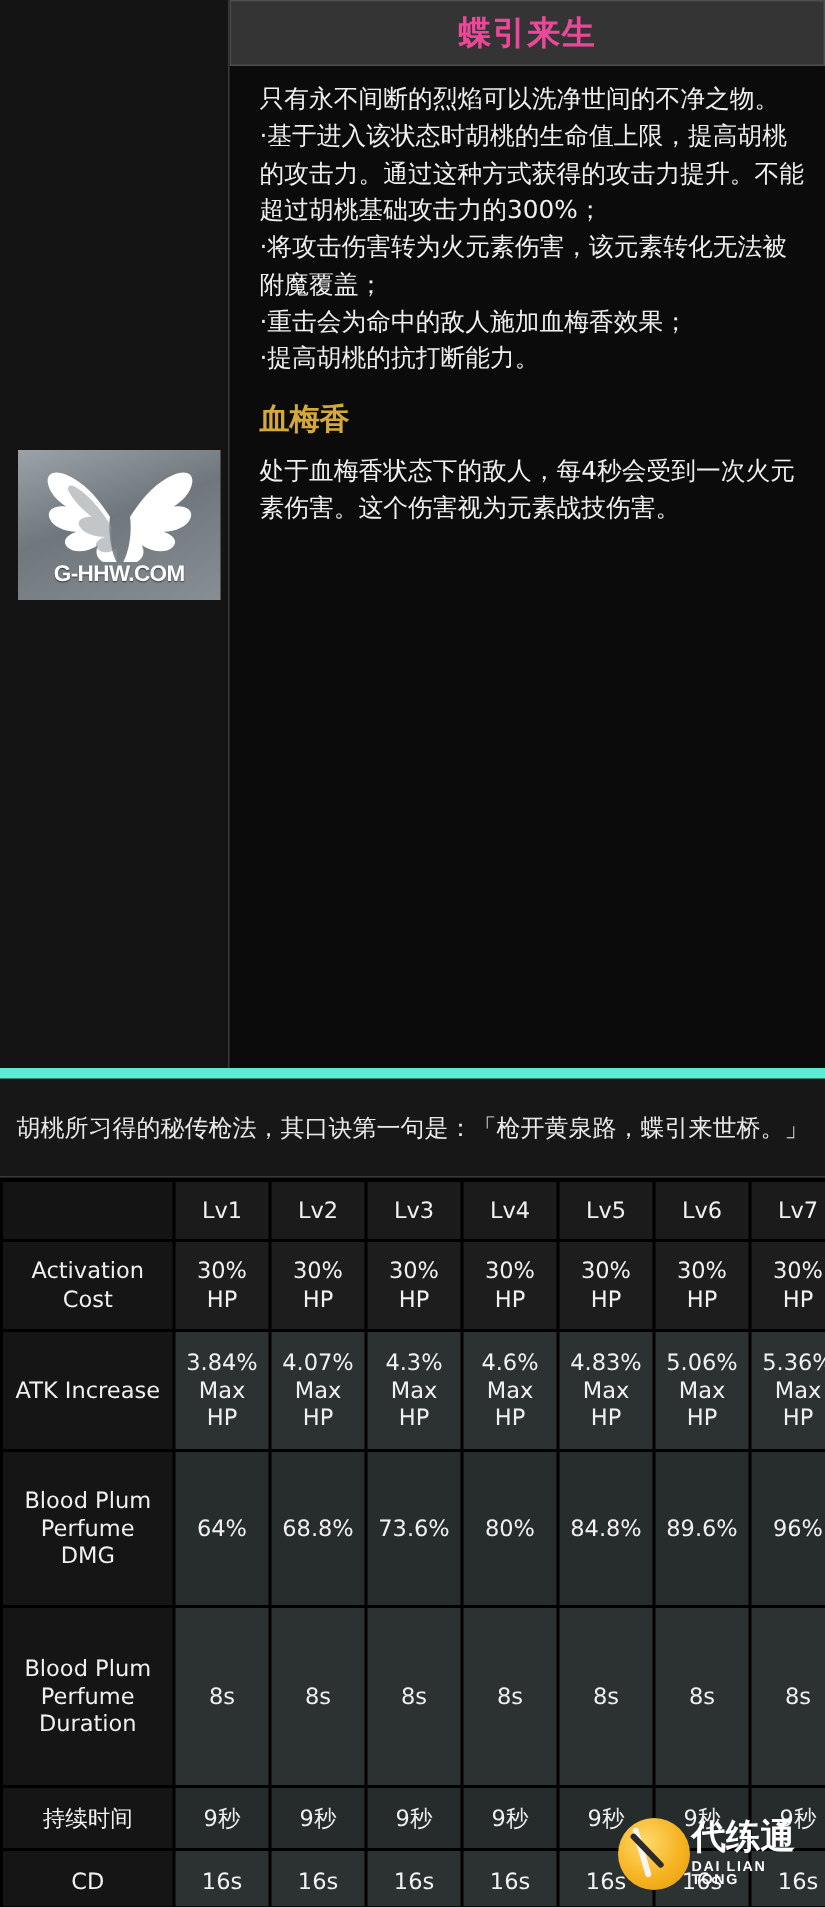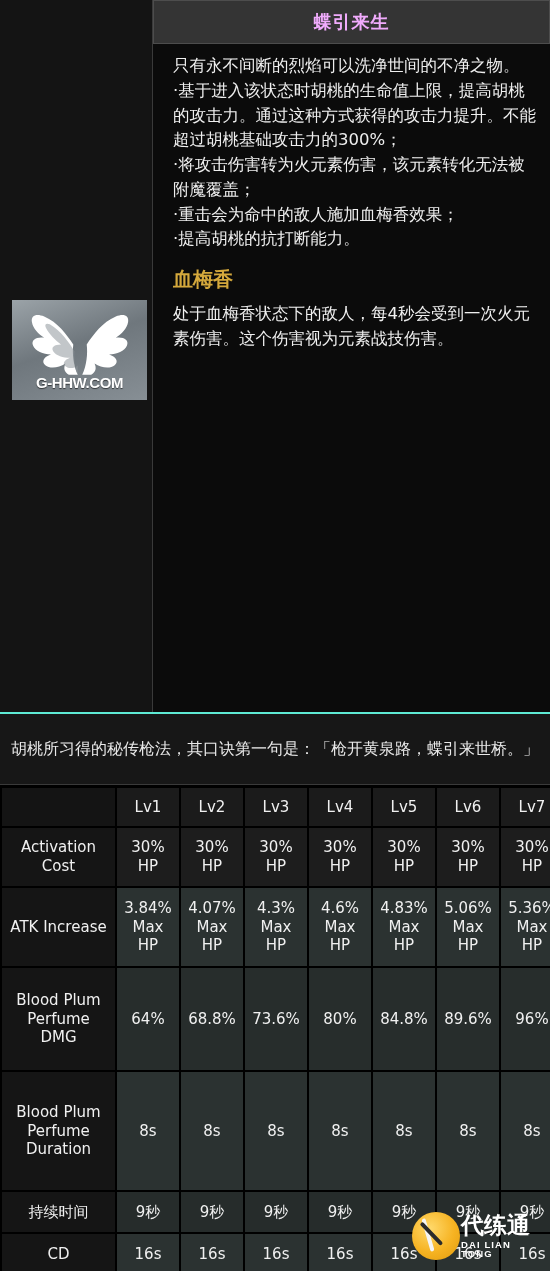--- a/index.html
+++ b/index.html
@@ -72,22 +72,22 @@
   .title-bar {
     background: #343434;
     border: 1px solid #4d4d4d;
     height: 44px;
     display: flex;
     align-items: center;
     justify-content: center;
     box-sizing: border-box;
   }
   .title-bar .title-text {
-    color: #f0abfc;
-    font-size: 18px;
+    color: #ec4899;
+    font-size: 22px;
     font-weight: bold;
     letter-spacing: 1px;
     font-family: "DejaVu Sans", "Liberation Sans", sans-serif;
   }
   .desc-body {
     padding: 10px 12px 8px 20px;
     color: #efefef;
     font-size: 16.5px;
     line-height: 1.5;
     font-family: "DejaVu Sans", "Liberation Sans", sans-serif;
@@ -109,21 +109,21 @@
 
   
   .quote-band {
     position: absolute;
     left: 0;
     top: 712px;
     width: 550px;
     height: 73px;
     box-sizing: border-box;
     background: #171717;
-    border-top: 2px solid #5eead4;
+    border-top: 7px solid #5eead4;
     border-bottom: 1px solid #3a3a3a;
     color: #e9e9e9;
     font-size: 16px;
     line-height: 1.45;
     display: flex;
     align-items: center;
     justify-content: center;
     text-align: center;
     padding: 0 8px;
     font-family: "DejaVu Sans", "Liberation Sans", sans-serif;

